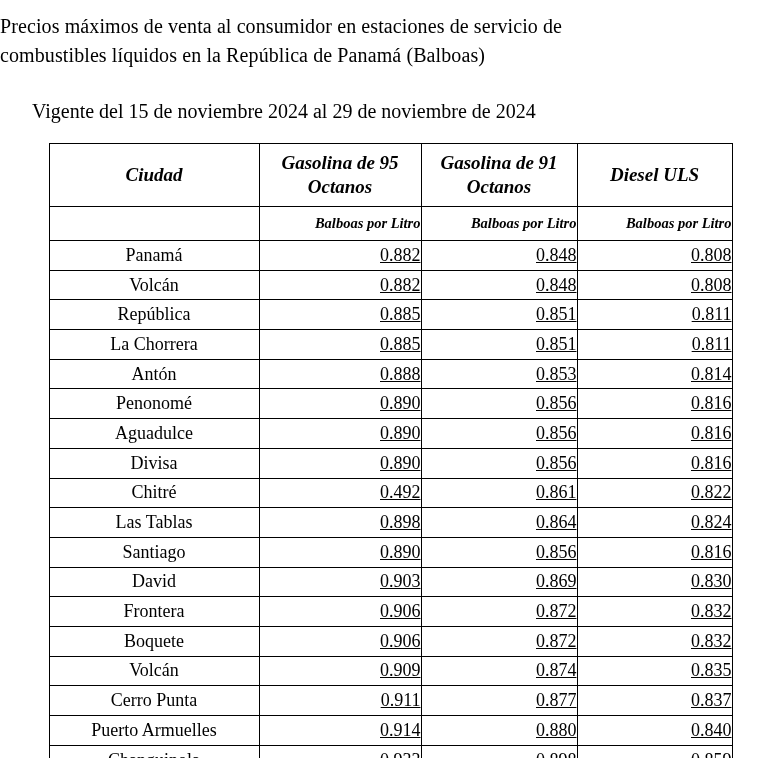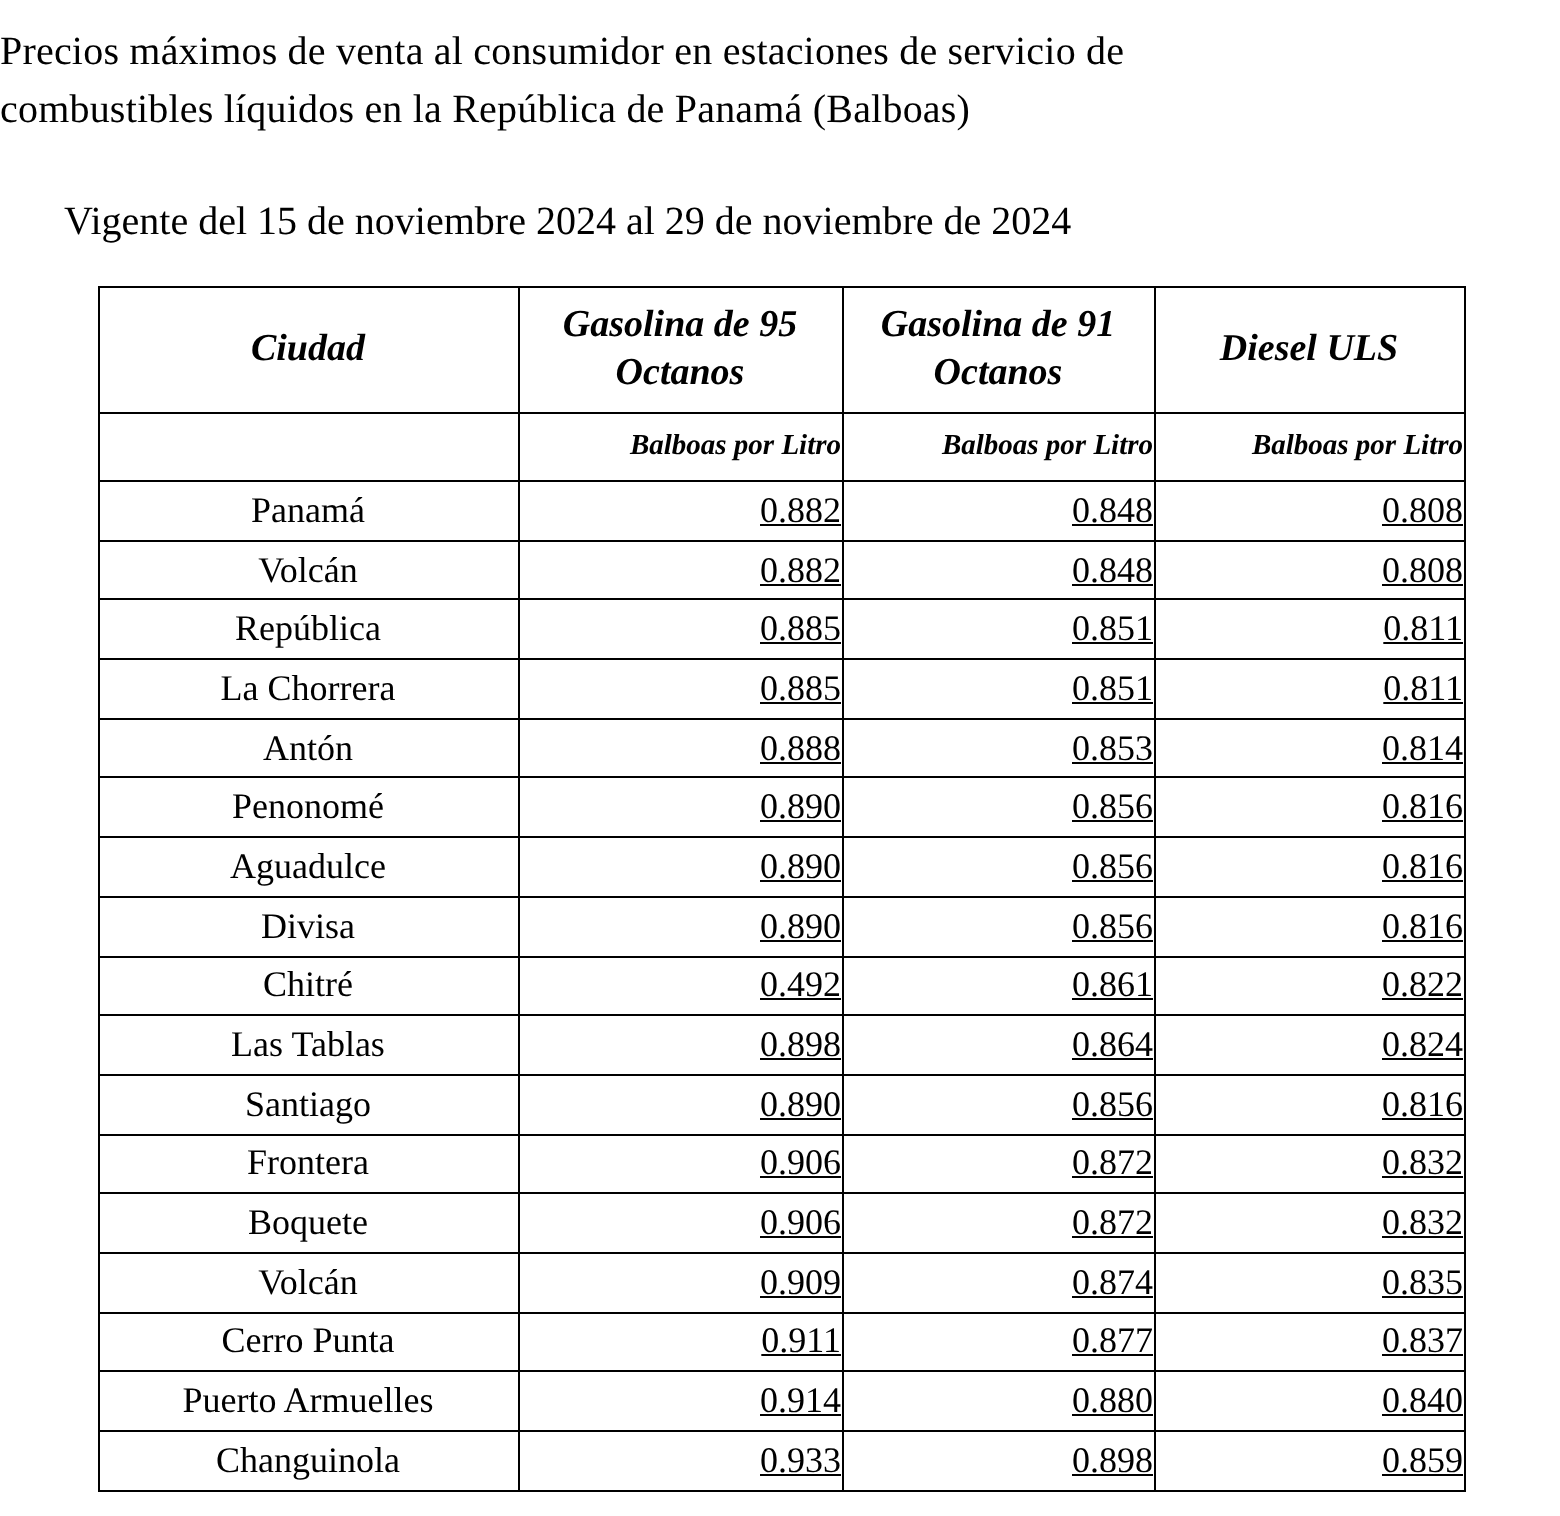--- a/index.html
+++ b/index.html
@@ -203,20 +203,26 @@
             <td class="num-cell">0.864</td>
             <td class="num-cell">0.824</td>
           </tr>
           <tr class="data-row">
             <td class="city-cell">Santiago</td>
             <td class="num-cell">0.890</td>
             <td class="num-cell">0.856</td>
             <td class="num-cell">0.816</td>
           </tr>
           <tr class="data-row">
+            <td class="city-cell">David</td>
+            <td class="num-cell">0.903</td>
+            <td class="num-cell">0.869</td>
+            <td class="num-cell">0.830</td>
+          </tr>
+          <tr class="data-row">
             <td class="city-cell">Frontera</td>
             <td class="num-cell">0.906</td>
             <td class="num-cell">0.872</td>
             <td class="num-cell">0.832</td>
           </tr>
           <tr class="data-row">
             <td class="city-cell">Boquete</td>
             <td class="num-cell">0.906</td>
             <td class="num-cell">0.872</td>
             <td class="num-cell">0.832</td>

